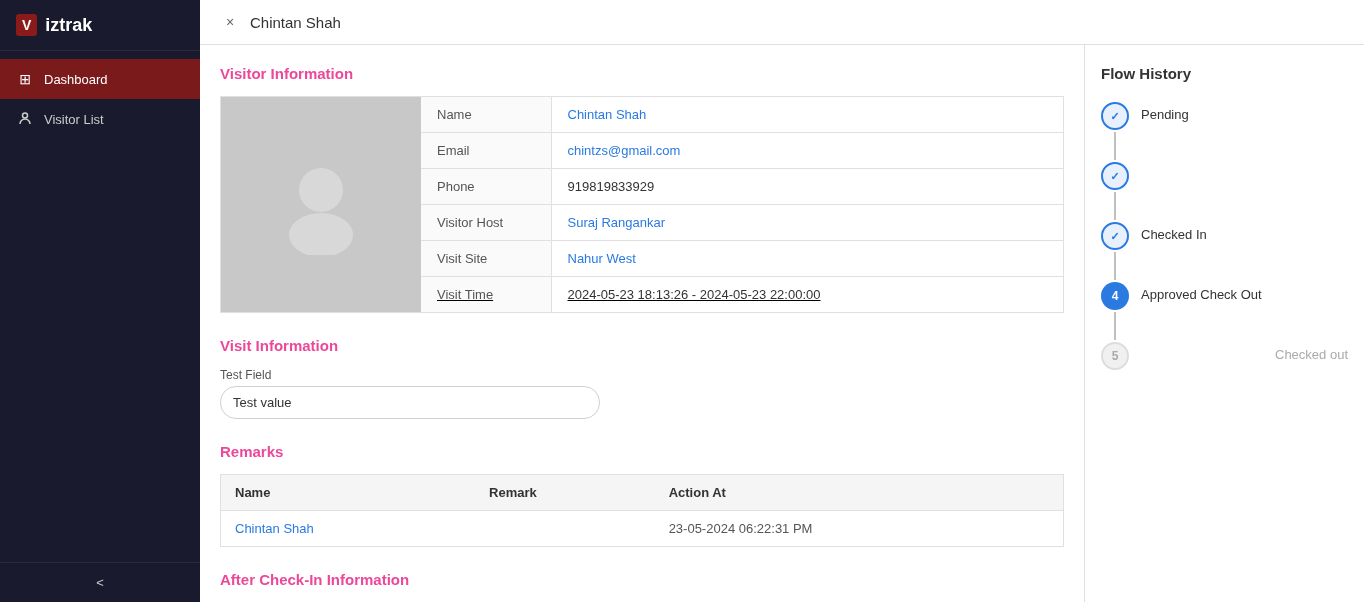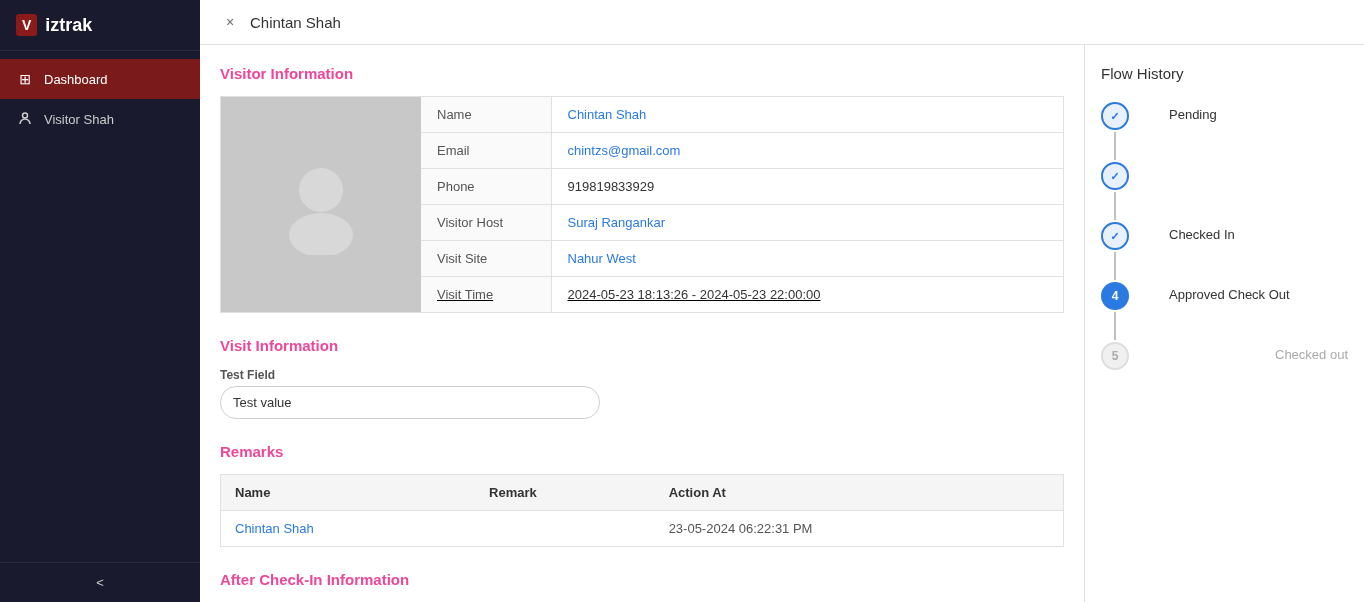--- a/index.html
+++ b/index.html
@@ -183,21 +183,20 @@
 
     
     .visit-info-section {
       margin-bottom: 24px;
     }
 
     .field-label {
       font-size: 12px;
       color: #555;
       margin-bottom: 4px;
-      font-weight: bold;
     }
 
     .field-value-box {
       border: 1px solid #d0d0d0;
       border-radius: 16px;
       padding: 8px 12px;
       font-size: 13px;
       color: #333;
       background: white;
       max-width: 380px;
@@ -248,21 +247,21 @@
       width: 280px;
       border-left: 1px solid #e0e0e0;
       background: white;
       padding: 20px 16px;
       overflow-y: auto;
       flex-shrink: 0;
     }
 
     .flow-history-title {
       font-size: 15px;
-      font-weight: 400;
+      font-weight: 700;
       color: #333;
       margin-bottom: 20px;
     }
 
     .flow-steps {
       display: flex;
       flex-direction: column;
     }
 
     .flow-step {
@@ -312,21 +311,20 @@
       height: 28px;
       background: #c0c0c0;
       margin: 2px 0;
     }
 
     .step-label {
       font-size: 13px;
       color: #333;
       padding-top: 5px;
       flex: 1;
-      margin-left: 28px;
     }
 
     .step-label.inactive {
       color: #aaa;
       text-align: right;
     }
 
     .step-label.multi-line {
       line-height: 1.4;
     }
@@ -353,21 +351,21 @@
       <span class="sidebar-item-icon">⊞</span>
       <span>Dashboard</span>
     </div>
     <div class="sidebar-item">
       <span class="sidebar-item-icon">
         <svg width="14" height="14" viewBox="0 0 14 14" fill="none" xmlns="http://www.w3.org/2000/svg">
           <circle cx="7" cy="4.5" r="2.5" stroke="#ccc" stroke-width="1.5"></circle>
           <path d="M2 13c0-2.761 2.239-5 5-5s5 2.239 5 5" stroke="#ccc" stroke-width="1.5" fill="none"></path>
         </svg>
       </span>
-      <span>Visitor Shah</span>
+      <span>Visitor List</span>
     </div>
   </div>
   <div class="sidebar-collapse">
     <span>&lt;</span>
   </div>
 </nav>
 
 <div class="main-content">
 
   <div class="detail-header">

